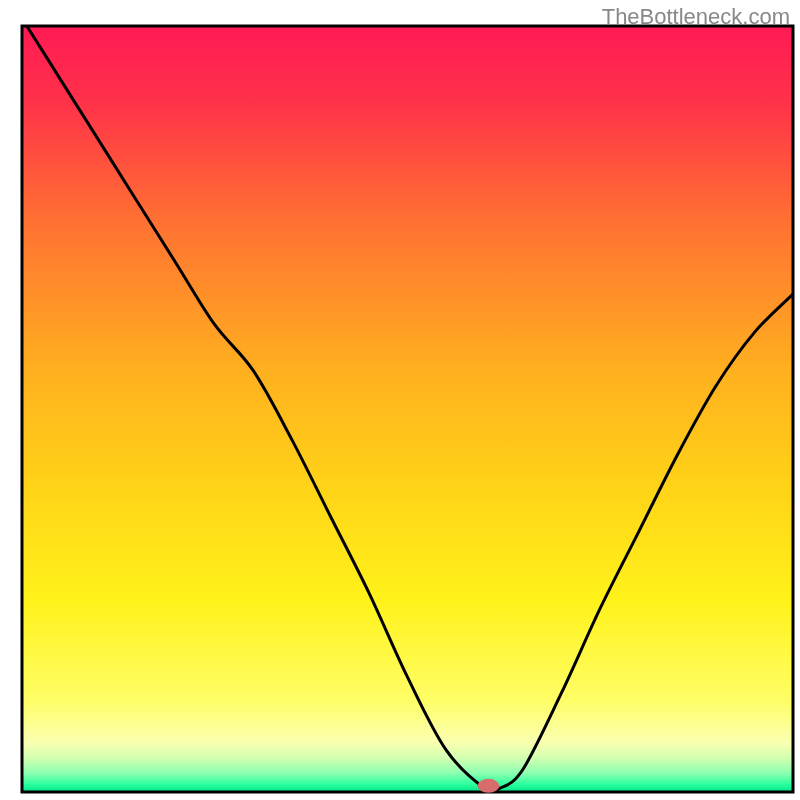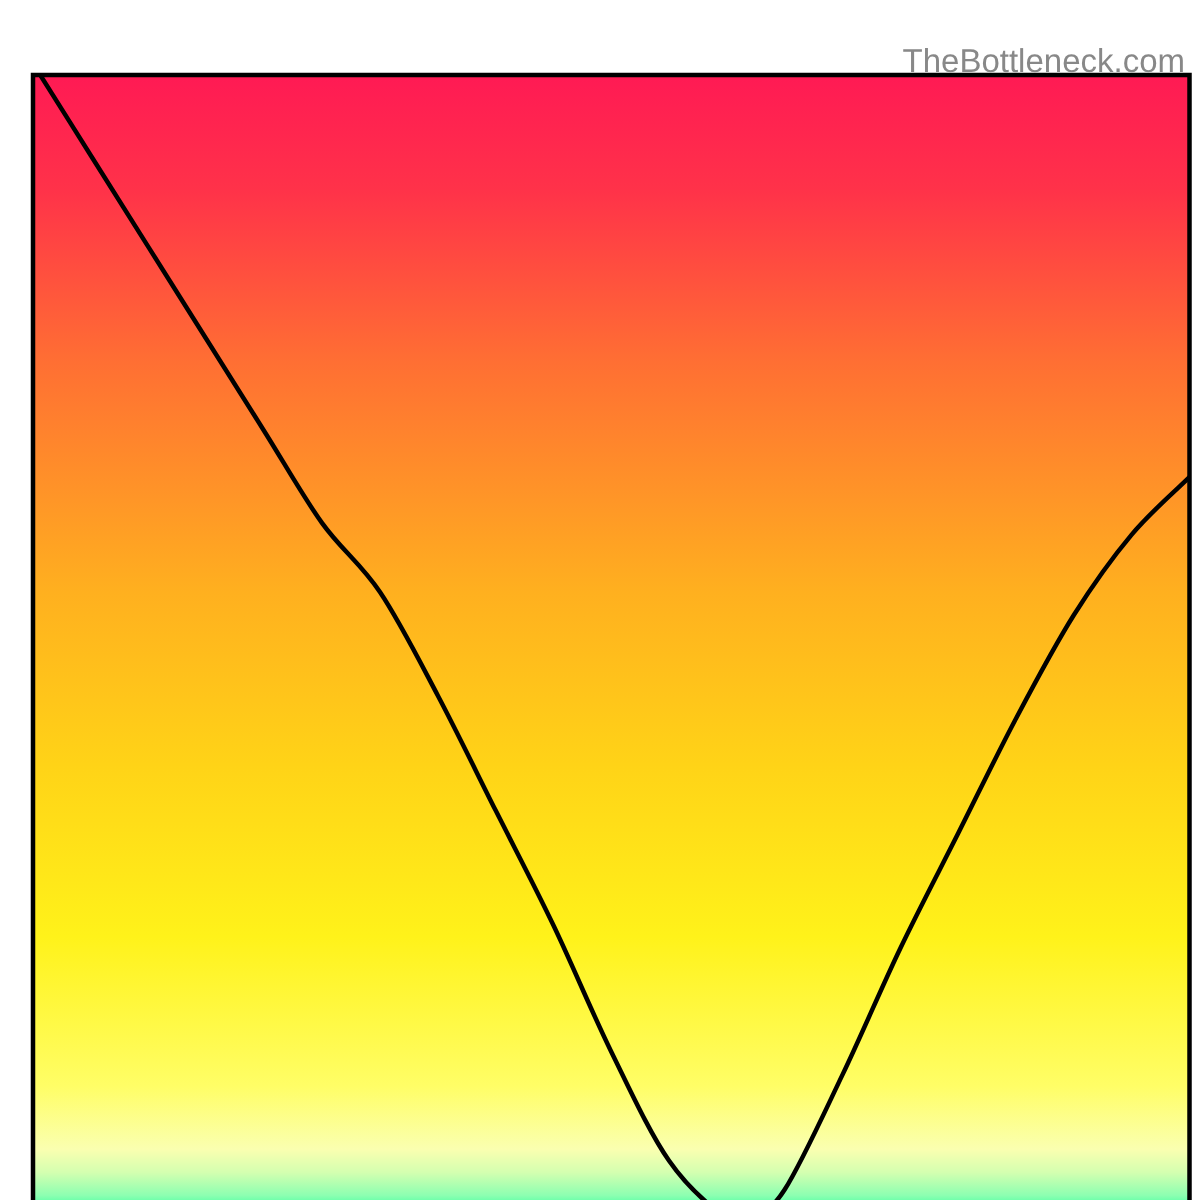--- a/index.html
+++ b/index.html
@@ -8,21 +8,20 @@
     width: 800px;
     height: 800px;
     background: #ffffff;
     font-family: Arial, Helvetica, sans-serif;
   }
   .chart-container {
     position: relative;
     width: 800px;
     height: 736px;
     box-sizing: border-box;
-    margin-top: 24px;
   }
   .attribution {
     position: absolute;
     top: 4px;
     right: 10px;
     color: #888888;
     font-size: 22px;
     font-weight: 500;
     z-index: 10;
   }

